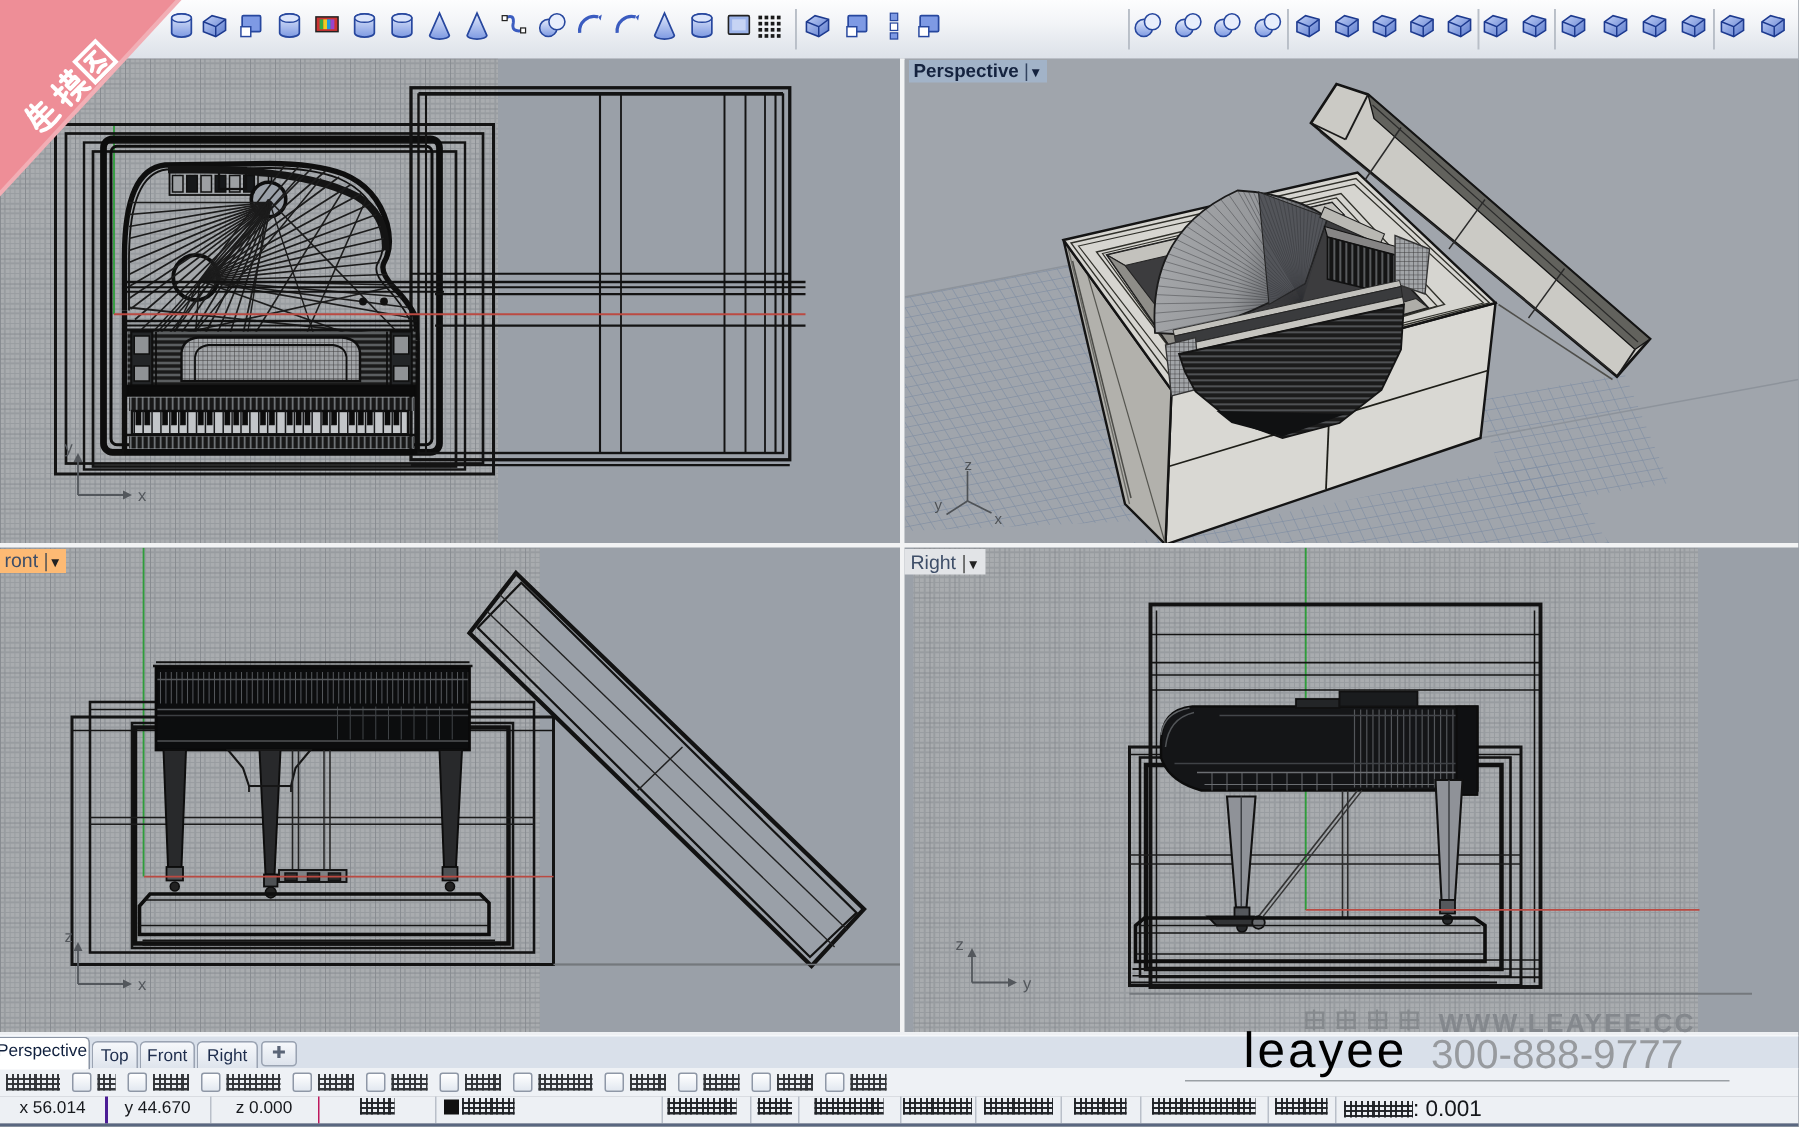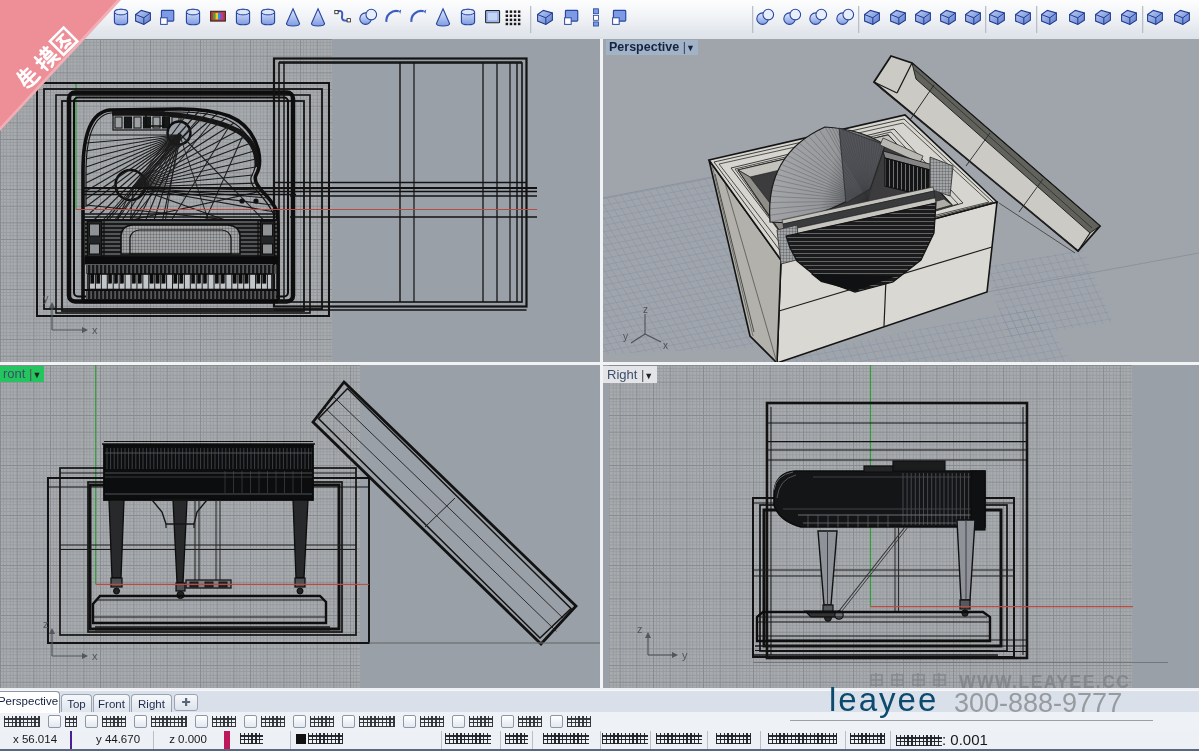--- a/index.html
+++ b/index.html
@@ -719,21 +719,21 @@
     <path d="M75,290 l-6,-3 l0,6 Z" fill="#53575c"></path>
     <text x="79" y="294" font-size="11" fill="#53575c" font-family="Liberation Sans">y</text>
   </svg>
 
 <div class="abs" style="left:600px;top:39px;width:3px;height:649px;background:#f2f3f4"></div>
 <div class="abs" style="left:0;top:362px;width:1199px;height:3px;background:#f2f3f4"></div>
 <div class="abs" style="left:0;top:688px;width:1199px;height:2px;background:#eef0f3"></div>
 
 <div class="abs" style="left:606px;top:40px;height:15px;background:#a2b3c8;color:#15233f;
      font-size:12.5px;font-weight:bold;line-height:15px;padding:0 3px;">Perspective&nbsp;<span style="font-weight:normal;color:#33435f">|</span><span style="font-size:9px;">▼</span></div>
-<div class="abs" style="left:0px;top:366px;height:16px;background:#22c55e;color:#3e4e68;
+<div class="abs" style="left:0px;top:366px;height:16px;background:#fdba74;color:#3e4e68;
      font-size:13px;line-height:16px;padding:0 3px;">ront&nbsp;<span style="color:#555">|</span><span style="font-size:9px;color:#222">▼</span></div>
 <div class="abs" style="left:603px;top:366px;height:17px;background:#e2e4e7;color:#3e4e68;
      font-size:13px;line-height:17px;padding:0 4px;">Right&nbsp;<span style="color:#555">|</span><span style="font-size:9px;color:#222">▼</span></div>
 
 <div class="abs" style="left:0;top:0;width:0;height:0;border-top:131px solid #f2aeb5;border-right:121px solid transparent;"></div>
 <div class="abs" style="left:0;top:0;width:0;height:0;border-top:127px solid #ee8e97;border-right:117px solid transparent;"></div>
 <svg class="abs" style="left:0;top:0" width="140" height="140" viewBox="0 0 140 140" id="bannertext">
     <g transform="rotate(-45 52 52) translate(8 42) scale(0.88)">
       <g transform="translate(0 0)">
         <path d="M10,1 L10,21" stroke="#ffffff" stroke-width="3" stroke-linecap="round" fill="none"></path>
@@ -761,39 +761,39 @@
         <path d="M23,3 H36 M23,8 H36 M23,13 H36 M29,1 V15 M24,3 V14 M35,3 V14"></path>
       </g>
       <g stroke="#85898d" stroke-width="1.5" fill="none">
         <path d="M44,3 H57 M44,8 H57 M44,13 H57 M50,1 V15 M45,3 V14 M56,3 V14"></path>
       </g>
       <g stroke="#85898d" stroke-width="1.5" fill="none">
         <path d="M65,3 H78 M65,8 H78 M65,13 H78 M71,1 V15 M66,3 V14 M77,3 V14"></path>
       </g>
     </svg>
     <div class="abs" style="left:959px;top:672px;width:240px;font-size:17.5px;font-weight:bold;letter-spacing:1.5px;color:#84888d;font-family:'Liberation Sans',sans-serif;">WWW.LEAYEE.CC</div>
-    <div class="abs" style="left:829px;top:681px;width:160px;font-size:33px;font-weight:normal;letter-spacing:2px;color:#0c4a6e;font-family:'Liberation Sans',sans-serif;">leayee</div>
+    <div class="abs" style="left:829px;top:681px;width:160px;font-size:33px;font-weight:normal;letter-spacing:2px;color:#000000;font-family:'Liberation Sans',sans-serif;">leayee</div>
     <div class="abs" style="left:954px;top:688px;width:240px;font-size:27px;color:#979a9e;font-family:'Liberation Sans',sans-serif;">300-888-9777</div>
     <div class="abs" style="left:790px;top:720px;width:363px;height:1px;background:#9aa0a5"></div>
   </div>
 
 <div class="abs" id="tabs" style="left:0;top:690px;width:1199px;height:22px;background:#d9e0ea;border-top:1px solid #f5f7fa;">
     <div class="abs" style="left:-4px;top:0;width:62px;background:#ffffff;border:1px solid #8b95a5;border-bottom:none;color:#10203e;z-index:3;height:21px;border-radius:4px 4px 0 0;font-size:11.5px;text-align:center;line-height:18px;">Perspective</div>
     <div class="abs" style="left:61px;top:0;width:29px;background:linear-gradient(#f6f8fb,#dde3ec);border:1px solid #9aa3b2;border-bottom:none;color:#1e2d4d;height:18px;margin-top:3px;border-radius:4px 4px 0 0;font-size:11.5px;text-align:center;line-height:18px;">Top</div>
     <div class="abs" style="left:93px;top:0;width:35px;background:linear-gradient(#f6f8fb,#dde3ec);border:1px solid #9aa3b2;border-bottom:none;color:#1e2d4d;height:18px;margin-top:3px;border-radius:4px 4px 0 0;font-size:11.5px;text-align:center;line-height:18px;">Front</div>
     <div class="abs" style="left:131px;top:0;width:39px;background:linear-gradient(#f6f8fb,#dde3ec);border:1px solid #9aa3b2;border-bottom:none;color:#1e2d4d;height:18px;margin-top:3px;border-radius:4px 4px 0 0;font-size:11.5px;text-align:center;line-height:18px;">Right</div>
     <div class="abs" style="left:174px;top:3px;width:22px;height:15px;background:linear-gradient(#f6f8fb,#dde3ec);border:1px solid #9aa3b2;border-radius:3px;color:#5a6577;font-size:11px;text-align:center;line-height:14px;">✚</div>
   </div>
 <div class="abs" id="osnap" style="left:0;top:712px;width:1199px;height:19px;background:#eef1f5;font-size:12px;color:#222;">
     <div style="padding:3px 0 0 4px;white-space:nowrap;"><span class="cjk" style="width:36px;opacity:.92;"></span><span class="cb"></span><span class="cjk" style="width:12px;opacity:.92;"></span><span class="cb"></span><span class="cjk" style="width:24px;opacity:.92;"></span><span class="cb"></span><span class="cjk" style="width:36px;opacity:.92;"></span><span class="cb"></span><span class="cjk" style="width:24px;opacity:.92;"></span><span class="cb"></span><span class="cjk" style="width:24px;opacity:.92;"></span><span class="cb"></span><span class="cjk" style="width:24px;opacity:.92;"></span><span class="cb"></span><span class="cjk" style="width:36px;opacity:.92;"></span><span class="cb"></span><span class="cjk" style="width:24px;opacity:.92;"></span><span class="cb"></span><span class="cjk" style="width:24px;opacity:.92;"></span><span class="cb"></span><span class="cjk" style="width:24px;opacity:.92;"></span><span class="cb"></span><span class="cjk" style="width:24px;opacity:.92;"></span></div>
   </div>
 <div class="abs" id="status" style="left:0;top:731px;width:1199px;height:18px;background:#edf0f4;font-size:11.5px;color:#16181c;">
     <div class="abs" style="left:0px;top:0;width:70px;height:18px;text-align:center;line-height:17px;border-right:2px solid #4c1d95;white-space:nowrap;overflow:hidden;">x 56.014</div>
-    <div class="abs" style="left:70px;top:0;width:70px;height:18px;text-align:center;line-height:17px;border-right:1px solid #b9bfc9;white-space:nowrap;overflow:hidden;padding-left:13px;">y 44.670</div>
-    <div class="abs" style="left:140px;top:0;width:72px;height:18px;text-align:center;line-height:17px;border-right:6px solid #be185d;white-space:nowrap;overflow:hidden;margin-left:12px;">z 0.000</div>
+    <div class="abs" style="left:70px;top:0;width:70px;height:18px;text-align:center;line-height:17px;border-right:1px solid #b9bfc9;white-space:nowrap;overflow:hidden;">y 44.670</div>
+    <div class="abs" style="left:140px;top:0;width:72px;height:18px;text-align:center;line-height:17px;border-right:1px solid #be185d;white-space:nowrap;overflow:hidden;">z 0.000</div>
     <div class="abs" style="left:212px;top:0;width:78px;height:18px;text-align:center;line-height:17px;border-right:1px solid #b9bfc9;white-space:nowrap;overflow:hidden;"><span class="cjk" style="width:23px;"></span></div>
     <div class="abs" style="left:290px;top:0;width:145px;height:18px;text-align:left;padding-left:6px;line-height:17px;border-right:1px solid #b9bfc9;white-space:nowrap;overflow:hidden;"><span style="display:inline-block;width:10px;height:10px;background:#111;vertical-align:-1px;margin-right:2px;"></span><span class="cjk" style="width:34.5px;"></span></div>
     <div class="abs" style="left:435px;top:0;width:65px;height:18px;text-align:center;line-height:17px;border-right:1px solid #b9bfc9;white-space:nowrap;overflow:hidden;"><span class="cjk" style="width:46px;"></span></div>
     <div class="abs" style="left:500px;top:0;width:32px;height:18px;text-align:center;line-height:17px;border-right:1px solid #b9bfc9;white-space:nowrap;overflow:hidden;"><span class="cjk" style="width:23px;"></span></div>
     <div class="abs" style="left:532px;top:0;width:68px;height:18px;text-align:center;line-height:17px;border-right:1px solid #b9bfc9;white-space:nowrap;overflow:hidden;"><span class="cjk" style="width:46px;"></span></div>
     <div class="abs" style="left:600px;top:0;width:50px;height:18px;text-align:center;line-height:17px;border-right:1px solid #b9bfc9;white-space:nowrap;overflow:hidden;"><span class="cjk" style="width:46px;"></span></div>
     <div class="abs" style="left:650px;top:0;width:57px;height:18px;text-align:center;line-height:17px;border-right:1px solid #b9bfc9;white-space:nowrap;overflow:hidden;"><span class="cjk" style="width:46px;"></span></div>
     <div class="abs" style="left:707px;top:0;width:53px;height:18px;text-align:center;line-height:17px;border-right:1px solid #b9bfc9;white-space:nowrap;overflow:hidden;"><span class="cjk" style="width:34.5px;"></span></div>
     <div class="abs" style="left:760px;top:0;width:85px;height:18px;text-align:center;line-height:17px;border-right:1px solid #b9bfc9;white-space:nowrap;overflow:hidden;"><span class="cjk" style="width:69px;"></span></div>
     <div class="abs" style="left:845px;top:0;width:45px;height:18px;text-align:center;line-height:17px;border-right:1px solid #b9bfc9;white-space:nowrap;overflow:hidden;"><span class="cjk" style="width:34.5px;"></span></div>

